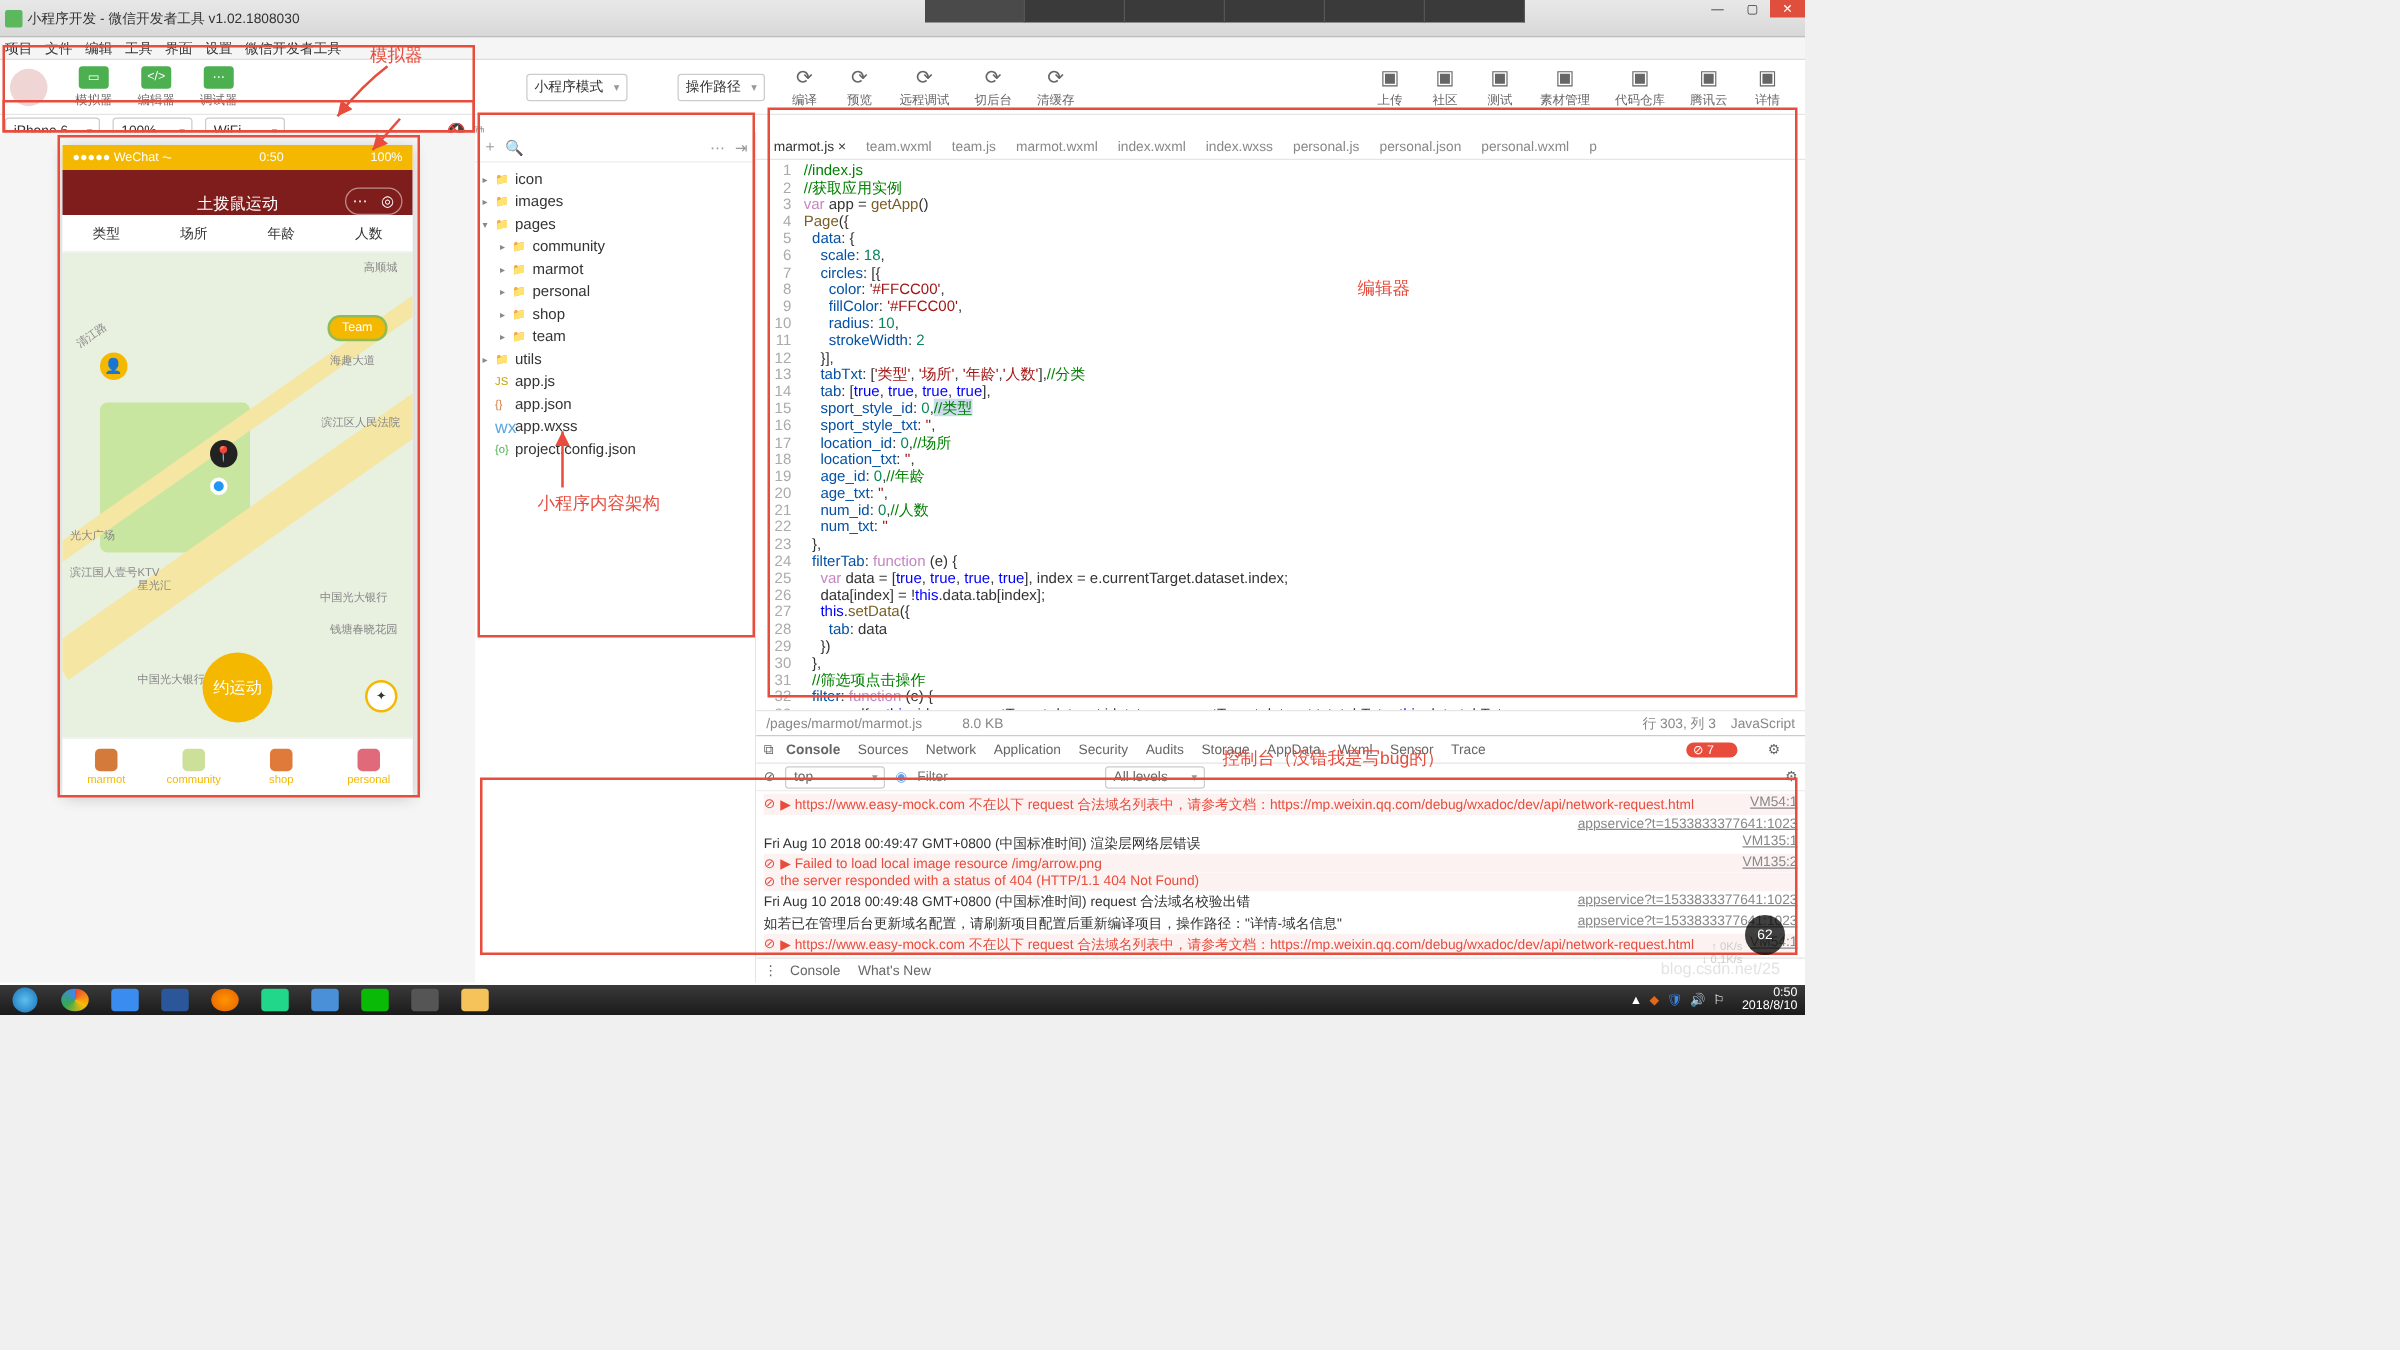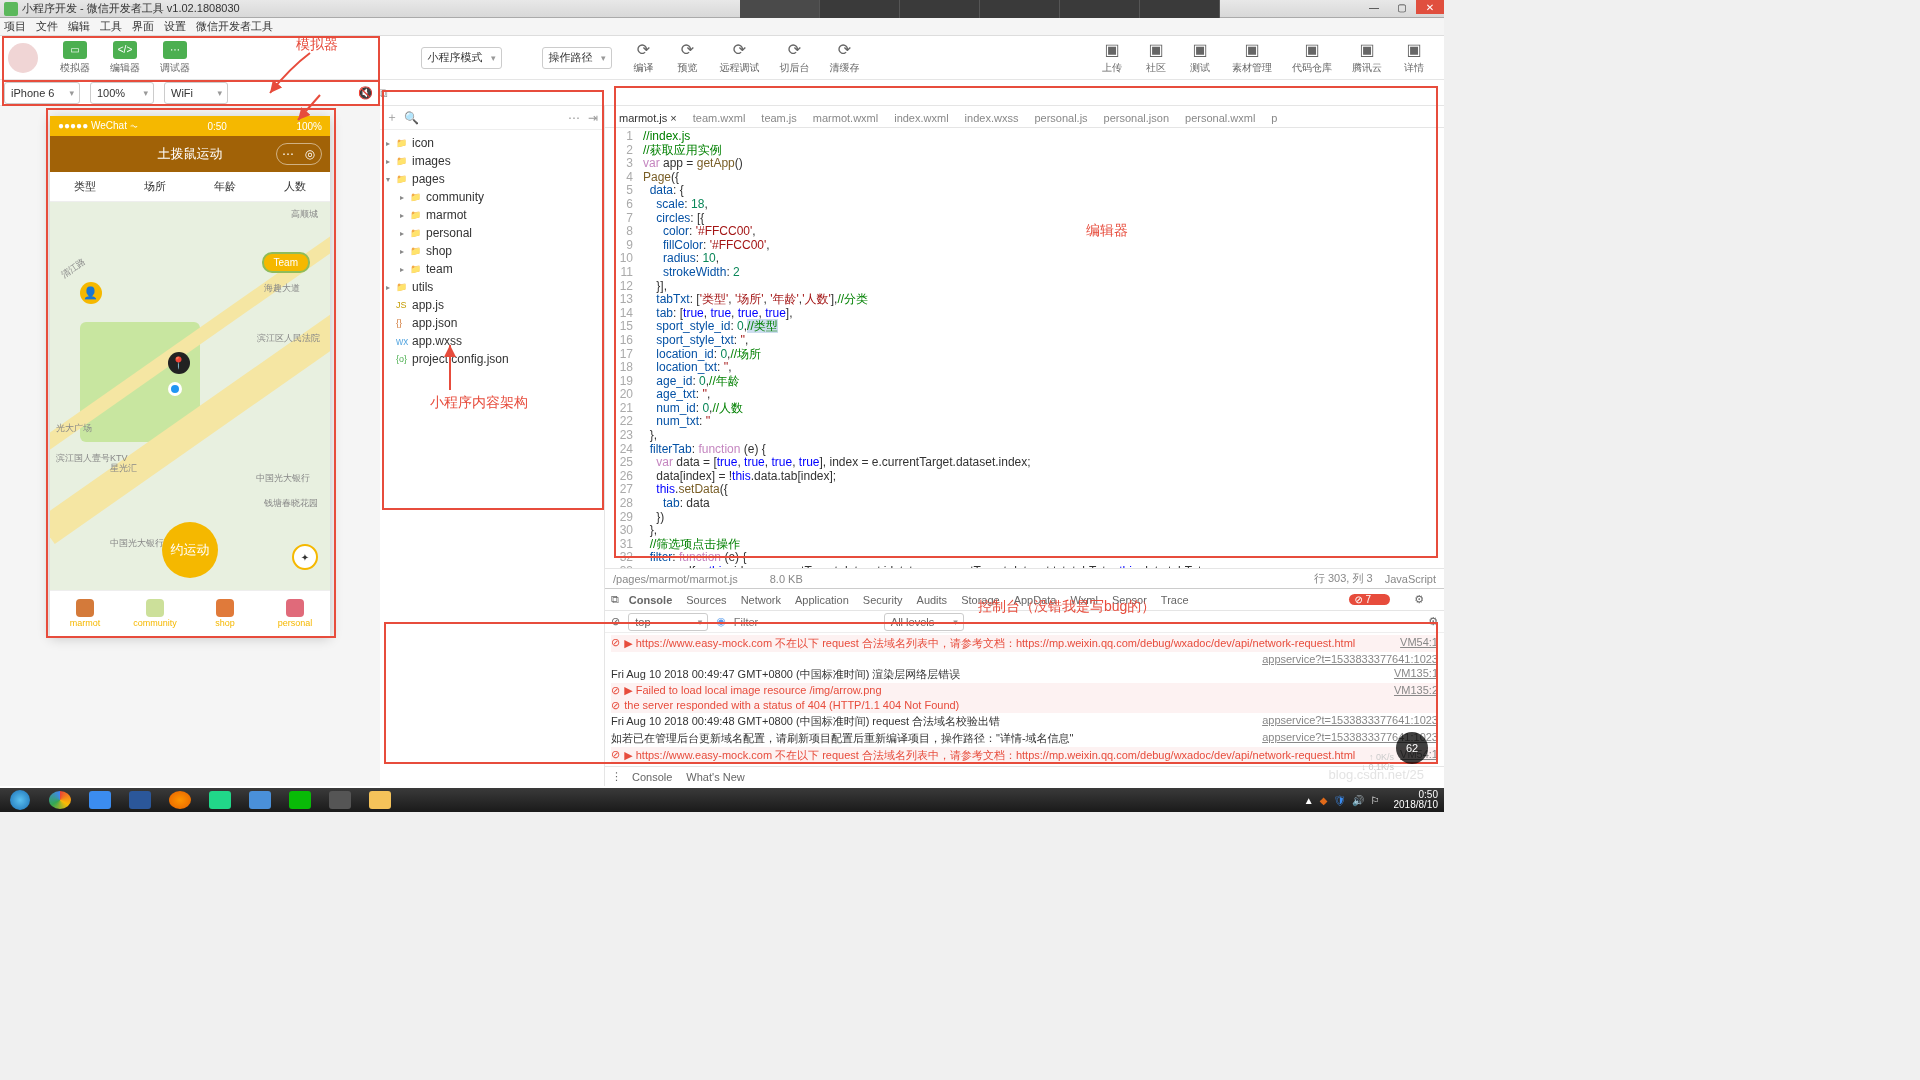--- a/index.html
+++ b/index.html
@@ -1,18 +1,18 @@
 <!DOCTYPE html>
 <html><head>
 <meta charset="utf-8">
 <style>
 * { margin: 0; padding: 0; box-sizing: border-box; font-family: "Microsoft YaHei", Arial, sans-serif; }
 body { background: #f0f0f0; font-size: 12px; color: #333; overflow: hidden; width: 1444px; height: 812px; position: relative; }
 .window-frame { position: absolute; inset: 0; background: #fff; }
-.titlebar { height: 18px; background: linear-gradient(#e8e8e8,#d8d8d8); display: flex; align-items: center; padding: 0 4px; border-bottom: 1px solid #aaa; }
+.titlebar { height: 30px; background: linear-gradient(#e8e8e8,#d8d8d8); display: flex; align-items: center; padding: 0 4px; border-bottom: 1px solid #aaa; }
 .titlebar .icon { width: 14px; height: 14px; background: #5cb85c; border-radius: 2px; margin-right: 4px; }
 .titlebar .title { font-size: 11px; }
 .win-btn { width: 28px; height: 14px; display: flex; align-items: center; justify-content: center; font-size: 10px; }
 .win-close { background: #e04f3e; color: #fff; }
 .menubar { height: 18px; background: #f5f5f5; display: flex; align-items: center; padding: 0 4px; border-bottom: 1px solid #ddd; font-size: 11px; }
 .menubar span { margin-right: 10px; cursor: pointer; }
 .toolbar { height: 44px; background: #fff; border-bottom: 1px solid #e5e5e5; display: flex; align-items: center; }
 .tool-grp { display: flex; align-items: center; }
 .tool-btn { display: flex; flex-direction: column; align-items: center; margin: 0 10px; font-size: 10px; color: #666; cursor: pointer; }
 .tool-btn .ico { width: 24px; height: 18px; background: #4caf50; border-radius: 3px; margin-bottom: 2px; display: flex; align-items: center; justify-content: center; color: #fff; font-size: 10px; }
@@ -20,21 +20,21 @@
 .select-ctl { height: 22px; border: 1px solid #ccc; border-radius: 3px; padding: 0 18px 0 6px; font-size: 11px; background: #fff; position: relative; display: inline-flex; align-items: center; margin-right: 10px; }
 .select-ctl::after { content: '▾'; position: absolute; right: 5px; color: #999; font-size: 9px; }
 .red-box { border: 2px solid #e74c3c; position: absolute; pointer-events: none; z-index: 50; }
 .red-label { position: absolute; color: #e74c3c; font-size: 14px; font-weight: 500; z-index: 51; }
 .arrow-svg { position: absolute; z-index: 51; }
 .sel-row { height: 26px; background: #fff; border-bottom: 1px solid #e5e5e5; display: flex; align-items: center; padding: 0 4px; text-align: center; }
 .main-area { position: absolute; top: 106px; left: 0; right: 0; bottom: 26px; display: flex; }
 .sim-pane { width: 380px; background: #f5f5f5; position: relative; }
 .phone { position: absolute; left: 50px; top: 10px; width: 280px; height: 520px; background: #fff; box-shadow: 0 2px 12px rgba(0,0,0,.2); display: flex; flex-direction: column; }
 .phone-status { height: 20px; background: #f5b800; display: flex; align-items: center; justify-content: space-between; padding: 0 8px; font-size: 10px; color: #fff; }
-.phone-nav { height: 36px; background: #a16207; display: flex; align-items: center; justify-content: center; color: #fff; font-size: 13px; position: relative; }
+.phone-nav { height: 36px; background: #7f1d1d; display: flex; align-items: flex-end; justify-content: center; color: #fff; font-size: 13px; position: relative; }
 .capsule { position: absolute; right: 8px; display: flex; border: 1px solid rgba(255,255,255,.5); border-radius: 12px; overflow: hidden; }
 .capsule span { width: 22px; height: 20px; display: flex; align-items: center; justify-content: center; color: #fff; font-size: 12px; }
 .filter-bar { height: 30px; background: #fff; display: flex; border-bottom: 1px solid #eee; }
 .filter-bar span { flex: 1; display: flex; align-items: center; justify-content: center; font-size: 11px; }
 .map-area { flex: 1; background: #e8f0e0; position: relative; overflow: hidden; }
 .map-road { position: absolute; background: #f5e6a3; transform: rotate(-35deg); }
 .map-green { position: absolute; background: #c8e6a0; border-radius: 6px; }
 .map-label { position: absolute; font-size: 9px; color: #888; }
 .marker { position: absolute; width: 22px; height: 22px; border-radius: 50%; display: flex; align-items: center; justify-content: center; color: #fff; font-size: 12px; }
 .team-bubble { position: absolute; background: #f5b800; color: #fff; padding: 3px 10px; border-radius: 10px; font-size: 10px; border: 2px solid #8fbc5a; }
@@ -332,21 +332,21 @@
             <span class="tree-ico" style="color:#c49b00;font-size:9px">JS</span>
             <span>app.js</span>
           </div>
           <div class="tree-item" style="padding-left: 6px;">
             <span class="tree-caret"></span>
             <span class="tree-ico" style="color:#d17a3a;font-size:9px">{}</span>
             <span>app.json</span>
           </div>
           <div class="tree-item" style="padding-left: 6px;">
             <span class="tree-caret"></span>
-            <span class="tree-ico" style="color:#5aa8e0;font-size:10px">wx</span>
+            <span class="tree-ico" style="color:#5aa8e0;font-size:14px">wx</span>
             <span>app.wxss</span>
           </div>
           <div class="tree-item" style="padding-left: 6px;">
             <span class="tree-caret"></span>
             <span class="tree-ico" style="color:#4caf50;font-size:9px">{o}</span>
             <span>project.config.json</span>
           </div>
         </div>
     </div>
 

